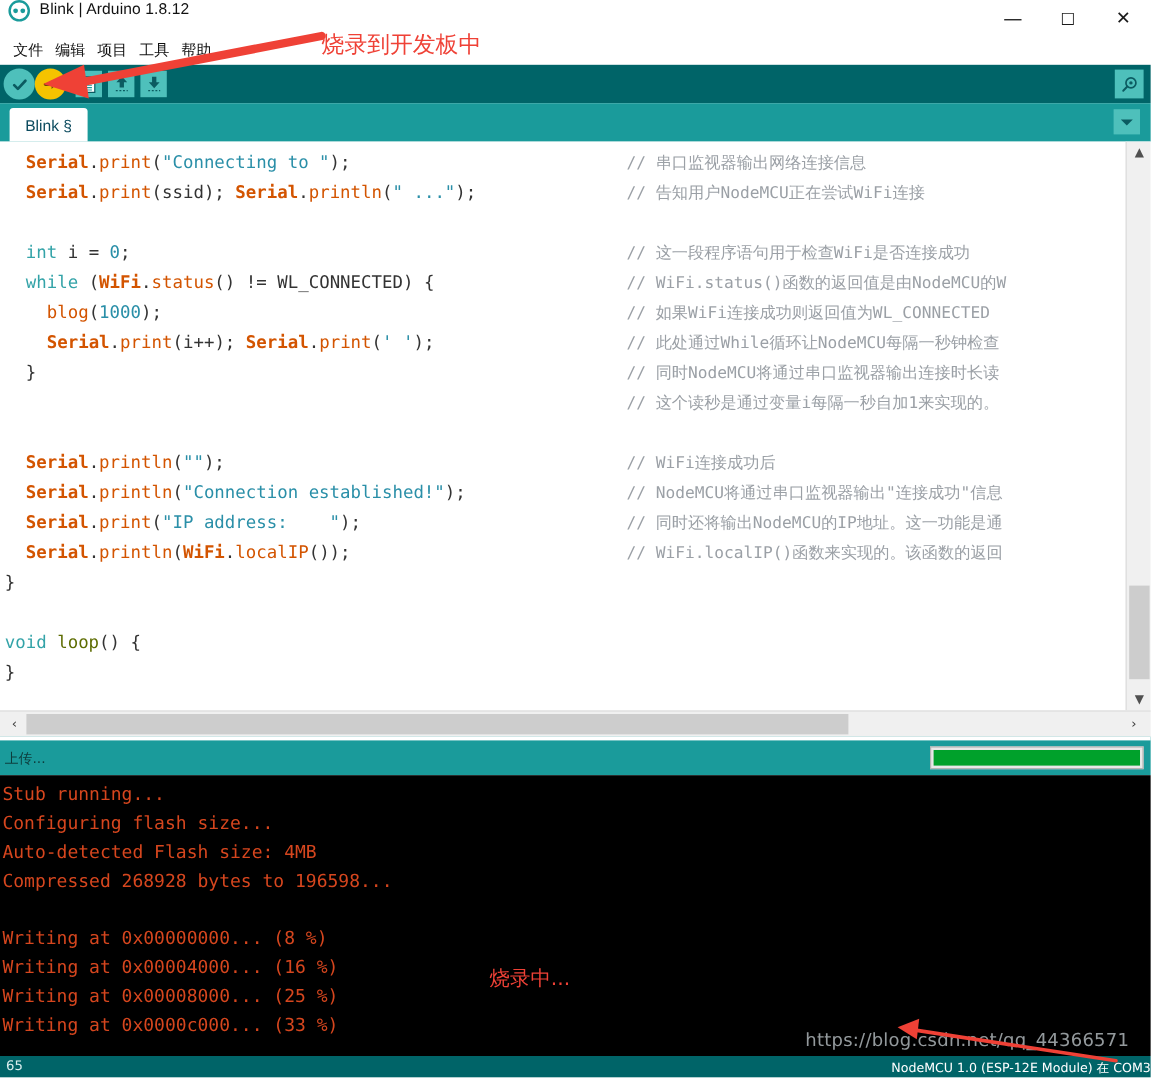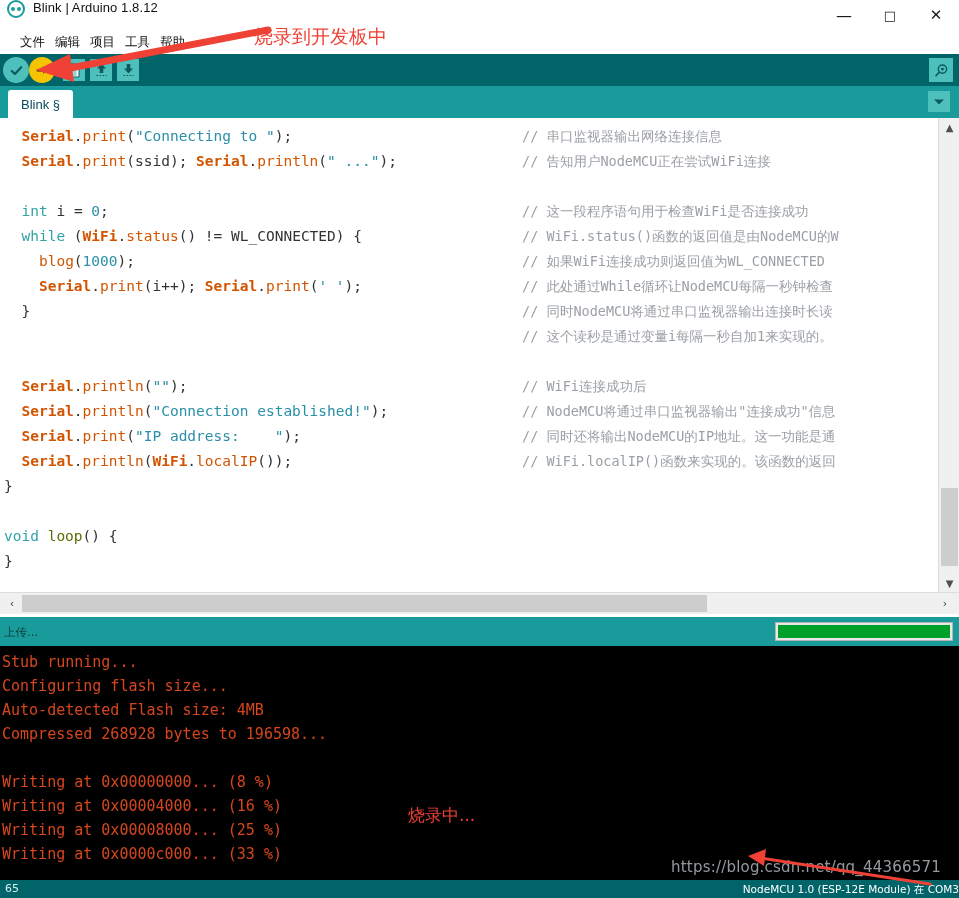--- a/index.html
+++ b/index.html
@@ -54,21 +54,21 @@
   }
   .wc.min { font-size: 16px; }
   .wc.close { font-size: 15px; }
 
   
   .menubar {
     position: absolute; top: 30px; left: 0;
     width: 959px; height: 24px;
     background: #ffffff;
     display: flex; align-items: center;
-    padding-left: 15px;
+    padding-left: 6px;
   }
   .menu-item {
     font-size: 12.5px; color: #101010;
     padding: 2px 5px;
     font-family: "DejaVu Sans", sans-serif;
   }
 
   
   .toolbar {
     position: absolute; top: 54px; left: 0;
@@ -267,21 +267,21 @@
   }
 
   
   .annot-text {
     position: absolute;
     color: #ef4136;
     font-family: "DejaVu Sans", sans-serif;
     white-space: nowrap;
   }
   .annot-top {
-    left: 254px; top: 24px;
+    left: 268px; top: 24px;
     font-size: 19px;
   }
   .annot-flash {
     left: 408px; top: 804px;
     font-size: 17px;
   }
   .arrow-svg {
     position: absolute; left: 0; top: 0;
     width: 959px; height: 898px;
     pointer-events: none;

